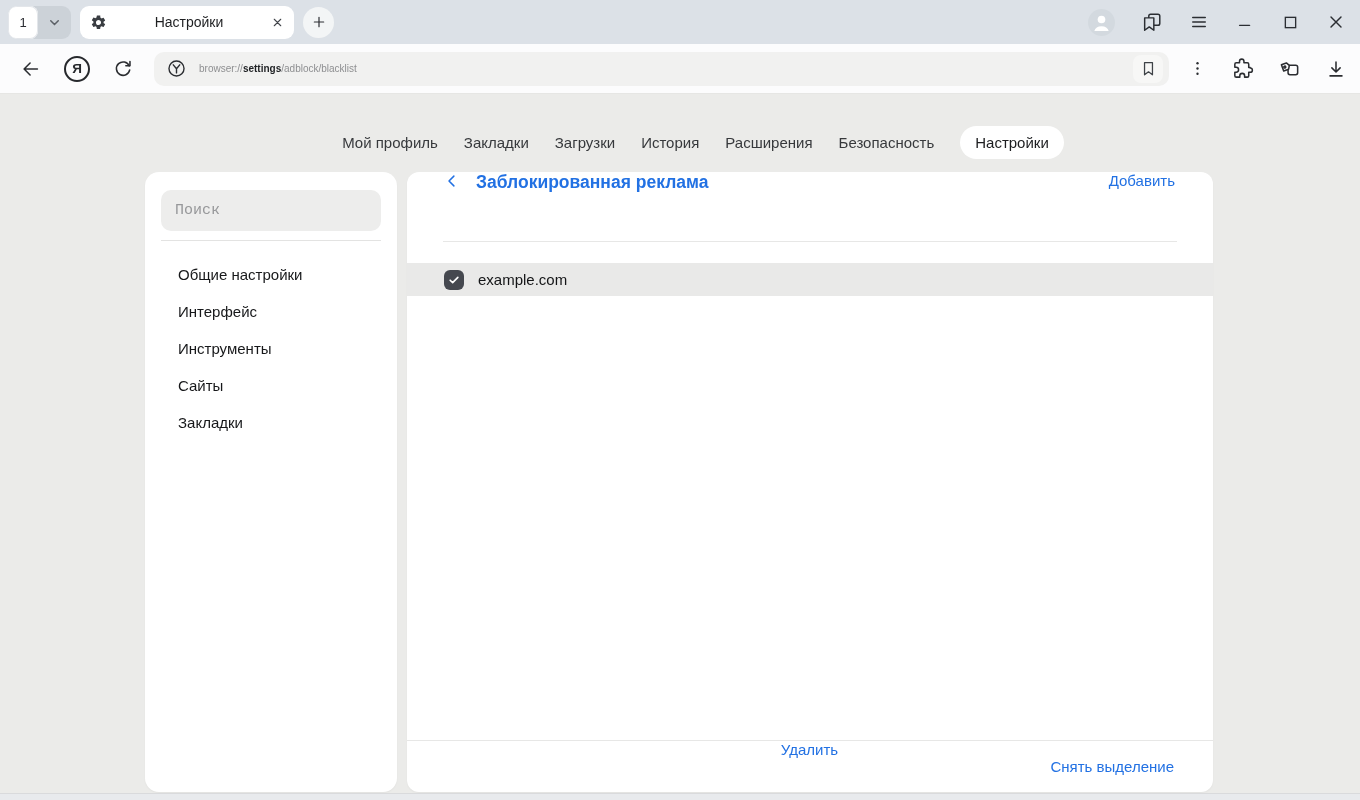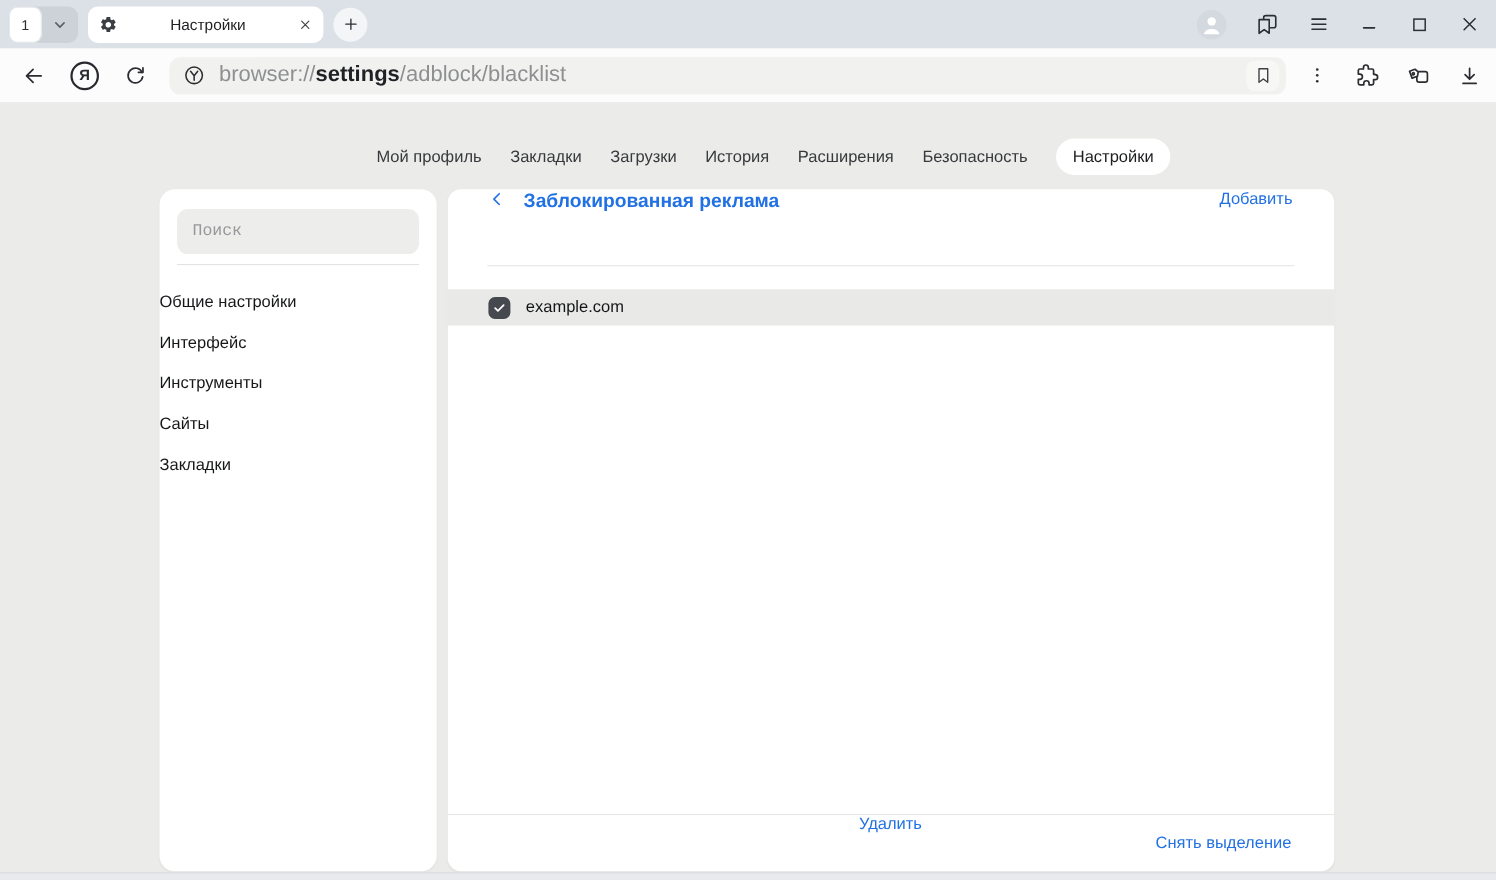--- a/index.html
+++ b/index.html
@@ -24,42 +24,42 @@
 
   
   .toolbar { position:absolute; top:44px; left:0; right:0; height:50px; background:#fcfcfd;
              display:flex; align-items:center; padding:0 13px 0 14px; border-bottom:1px solid #e6e6e4; color:#2b2d31; }
   .tb-icon { display:flex; align-items:center; justify-content:center; }
   .ya-logo { width:26px; height:26px; border-radius:50%; border:2px solid #27292d; display:flex; align-items:center; justify-content:center;
              font-size:13.5px; font-weight:bold; color:#27292d; margin:0 22px; }
   .toolbar .back { margin-left:6px; }
   .urlbar { flex:1; height:34px; margin:0 19px 0 20px; background:#f1f1f0; border-radius:10px;
             display:flex; align-items:center; padding:0 6px 0 12px; }
-  .url-text { margin-left:12px; font-size:20px; color:#8e8f91; white-space:nowrap; flex:1; }
+  .url-text { margin-left:12px; font-size:10px; color:#8e8f91; white-space:nowrap; flex:1; }
   .url-text .host { color:#1f2124; font-weight:bold; }
   .url-fav { width:30px; height:28px; border-radius:8px; background:#f7f7f6; display:flex; align-items:center; justify-content:center; color:#3e4247; }
   .tb-right { display:flex; align-items:center; gap:24px; }
 
   
   .page { position:absolute; top:95px; left:0; right:0; bottom:0; background:#ebebe9; }
   .nav-tabs { position:absolute; top:31px; left:0; right:0; display:flex; justify-content:center; align-items:center; gap:26px;padding-left:46px; }
   .nav-item { font-size:15px; color:#37393c; padding:8px 0; cursor:default; }
   .nav-item.active { background:#ffffff; border-radius:17px; padding:8px 15px; color:#1d1e20; }
   .bottom-edge { position:absolute; left:0; right:0; bottom:0; height:7px; background:#e8eaed; border-top:1px solid #d9dadc; }
 
   
   .sidebar-card { position:absolute; left:145px; top:77px; width:252px; height:620px; background:#ffffff;
                   border-radius:14px; box-shadow:0 1px 2px rgba(0,0,0,.04); }
   .search-box { margin:18px 16px 0; height:41px; background:#ededec; border-radius:10px; display:flex; align-items:center; }
   .search-box input { border:none; outline:none; background:transparent; width:100%; padding:0 14px; font-size:15px;
                       font-family:Liberation Mono, monospace; color:#1c1d1f; }
   .search-box input::placeholder { color:#97989a; }
   .side-divider { margin:9px 16px 0; border-top:1px solid #e3e3e2; }
   .side-list { list-style:none; margin-top:15px; }
-  .side-item { height:37px; display:flex; align-items:center; font-size:15px; color:#17181a; cursor:default; }
+  .side-item { height:37px; display:flex; align-items:center; padding-left:33px; font-size:15px; color:#17181a; cursor:default; }
 
   
   .main-card { position:absolute; left:407px; top:77px; width:806px; height:620px; background:#ffffff;
                border-radius:12px; box-shadow:0 1px 2px rgba(0,0,0,.04); display:flex; flex-direction:column; }
   .panel-header { height:69px; display:flex; padding:0 38px 0 36px; }
   .panel-title { margin-left:15px; font-size:17.5px; font-weight:600; color:#2271e3; }
   .add-link { margin-left:auto; font-size:15px; color:#2271e3; text-decoration:none; }
   .panel-divider { margin:0 36px; border-top:1px solid #e7e7e6; }
   .row-list { margin-top:21px; }
   .site-row { height:33px; background:#e9e9e8; display:flex; align-items:center; padding-left:37px; }

